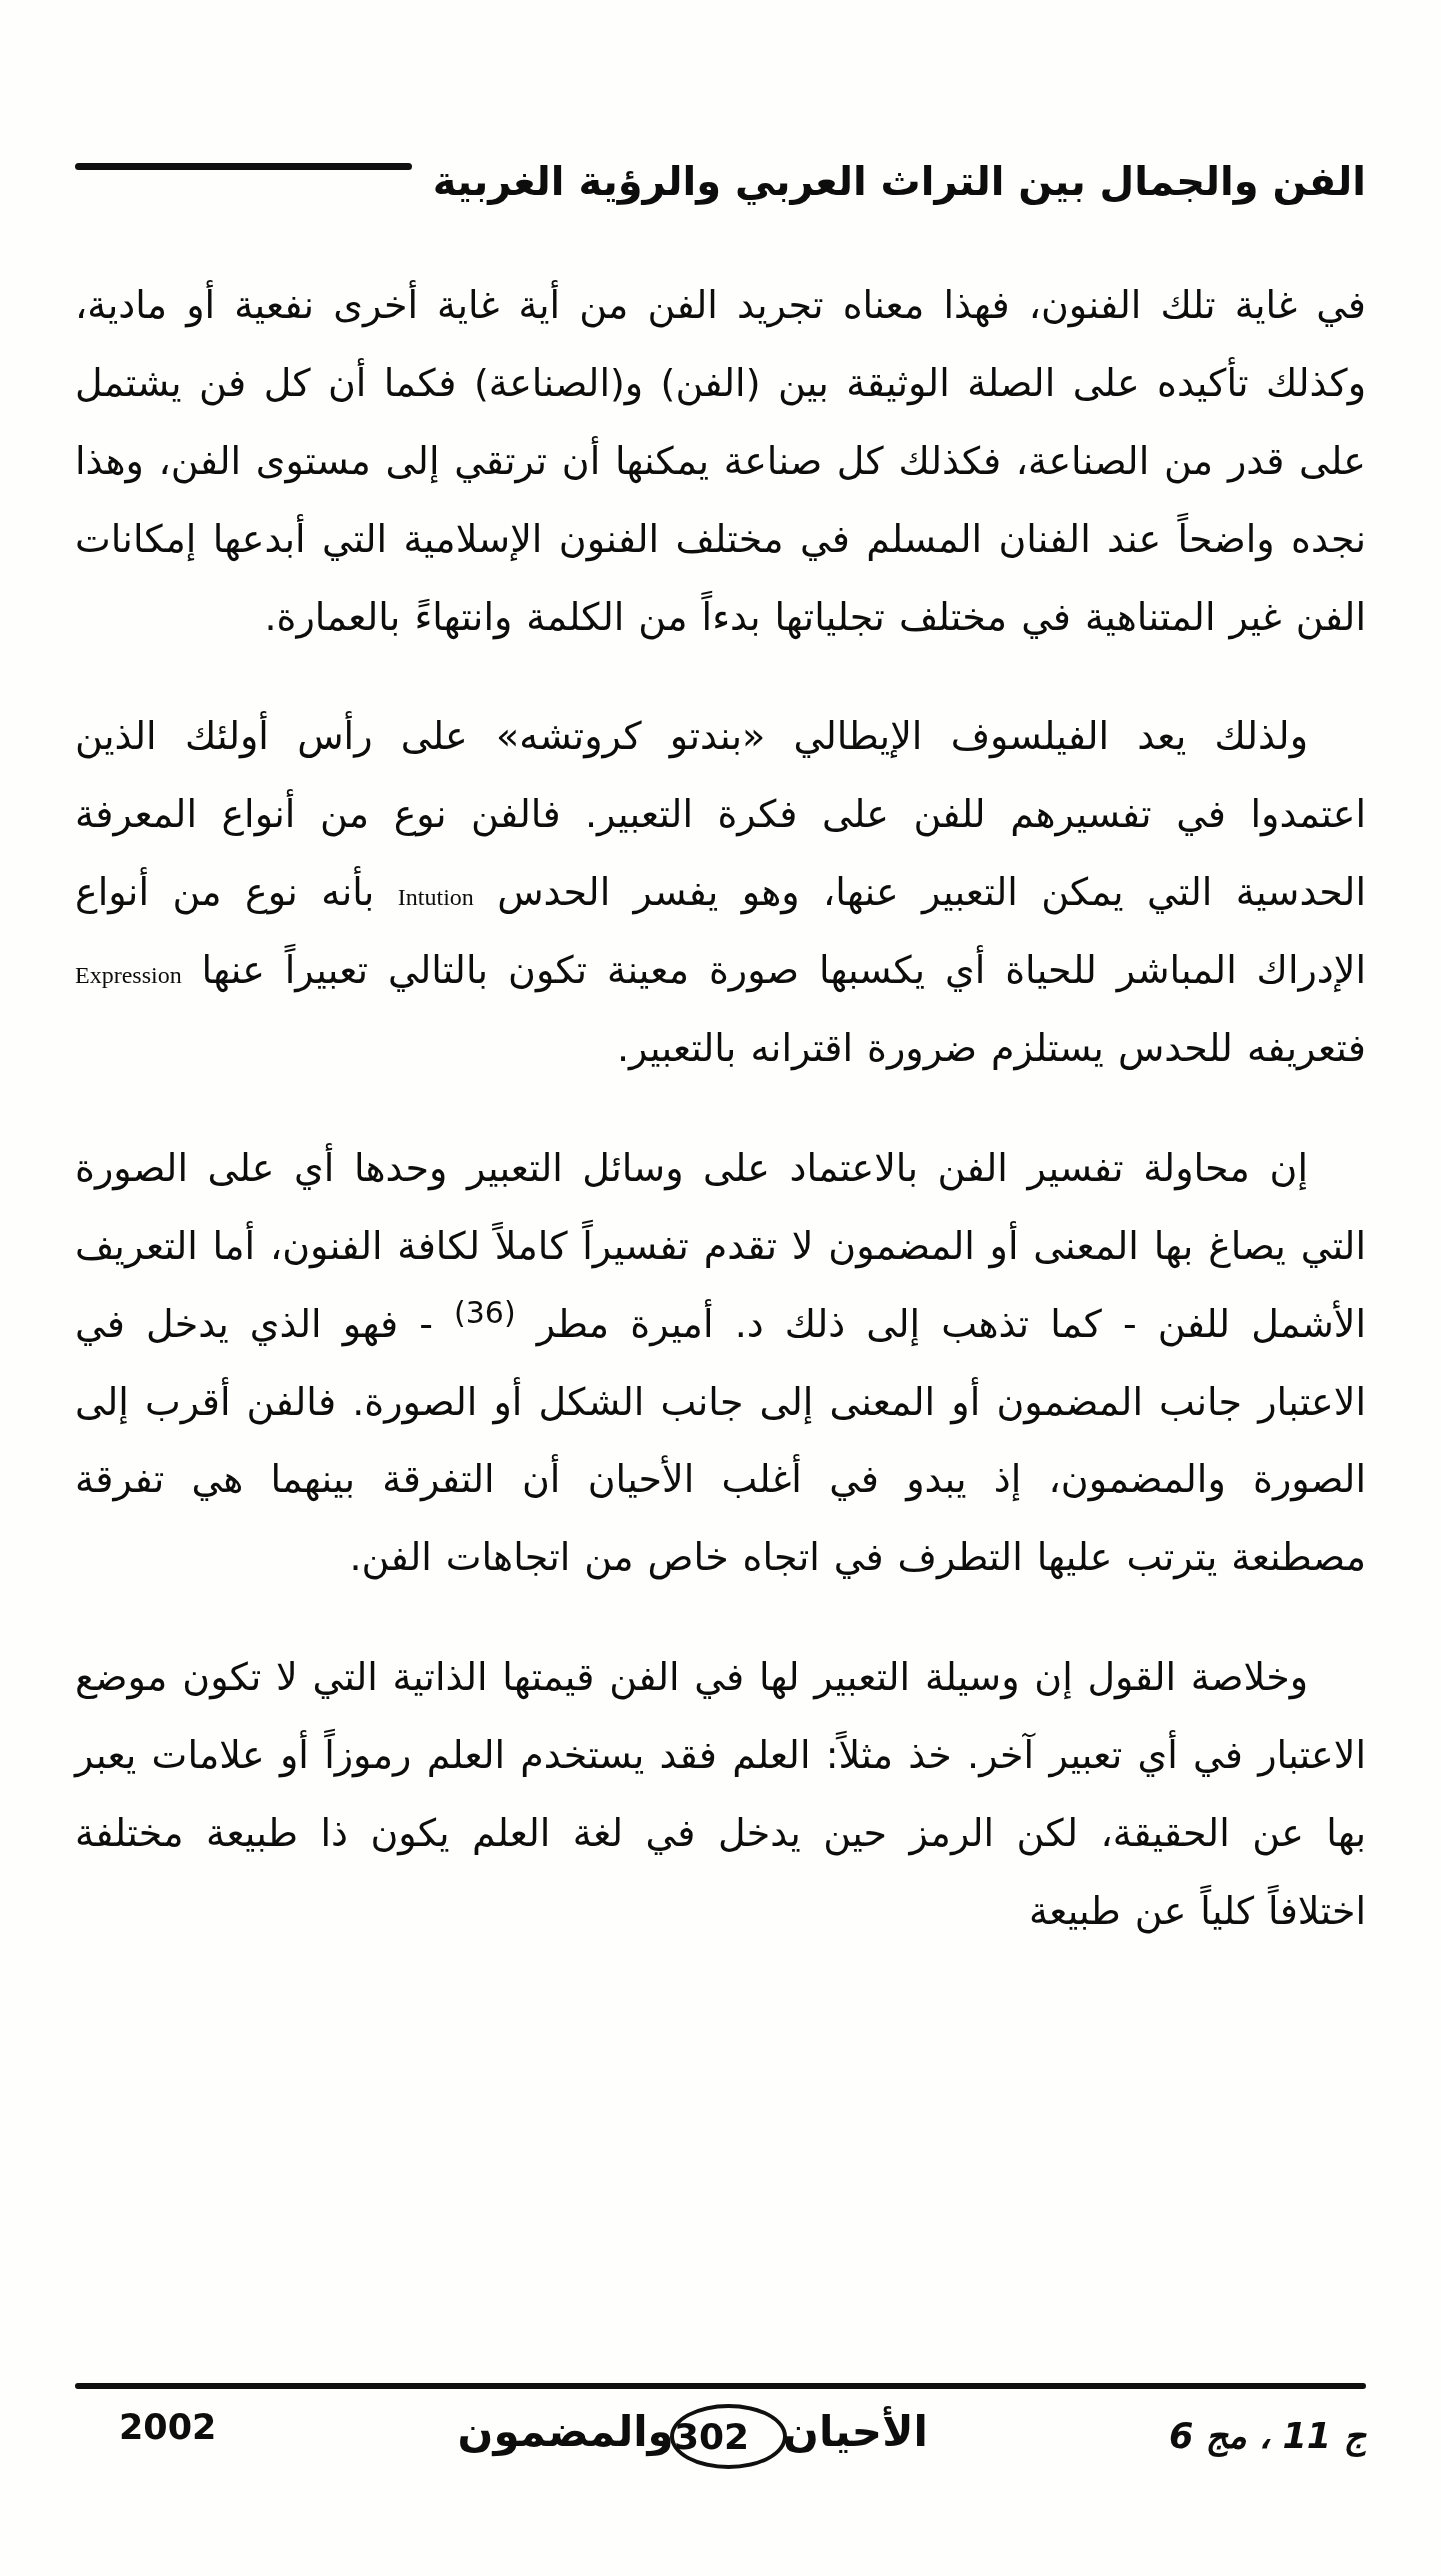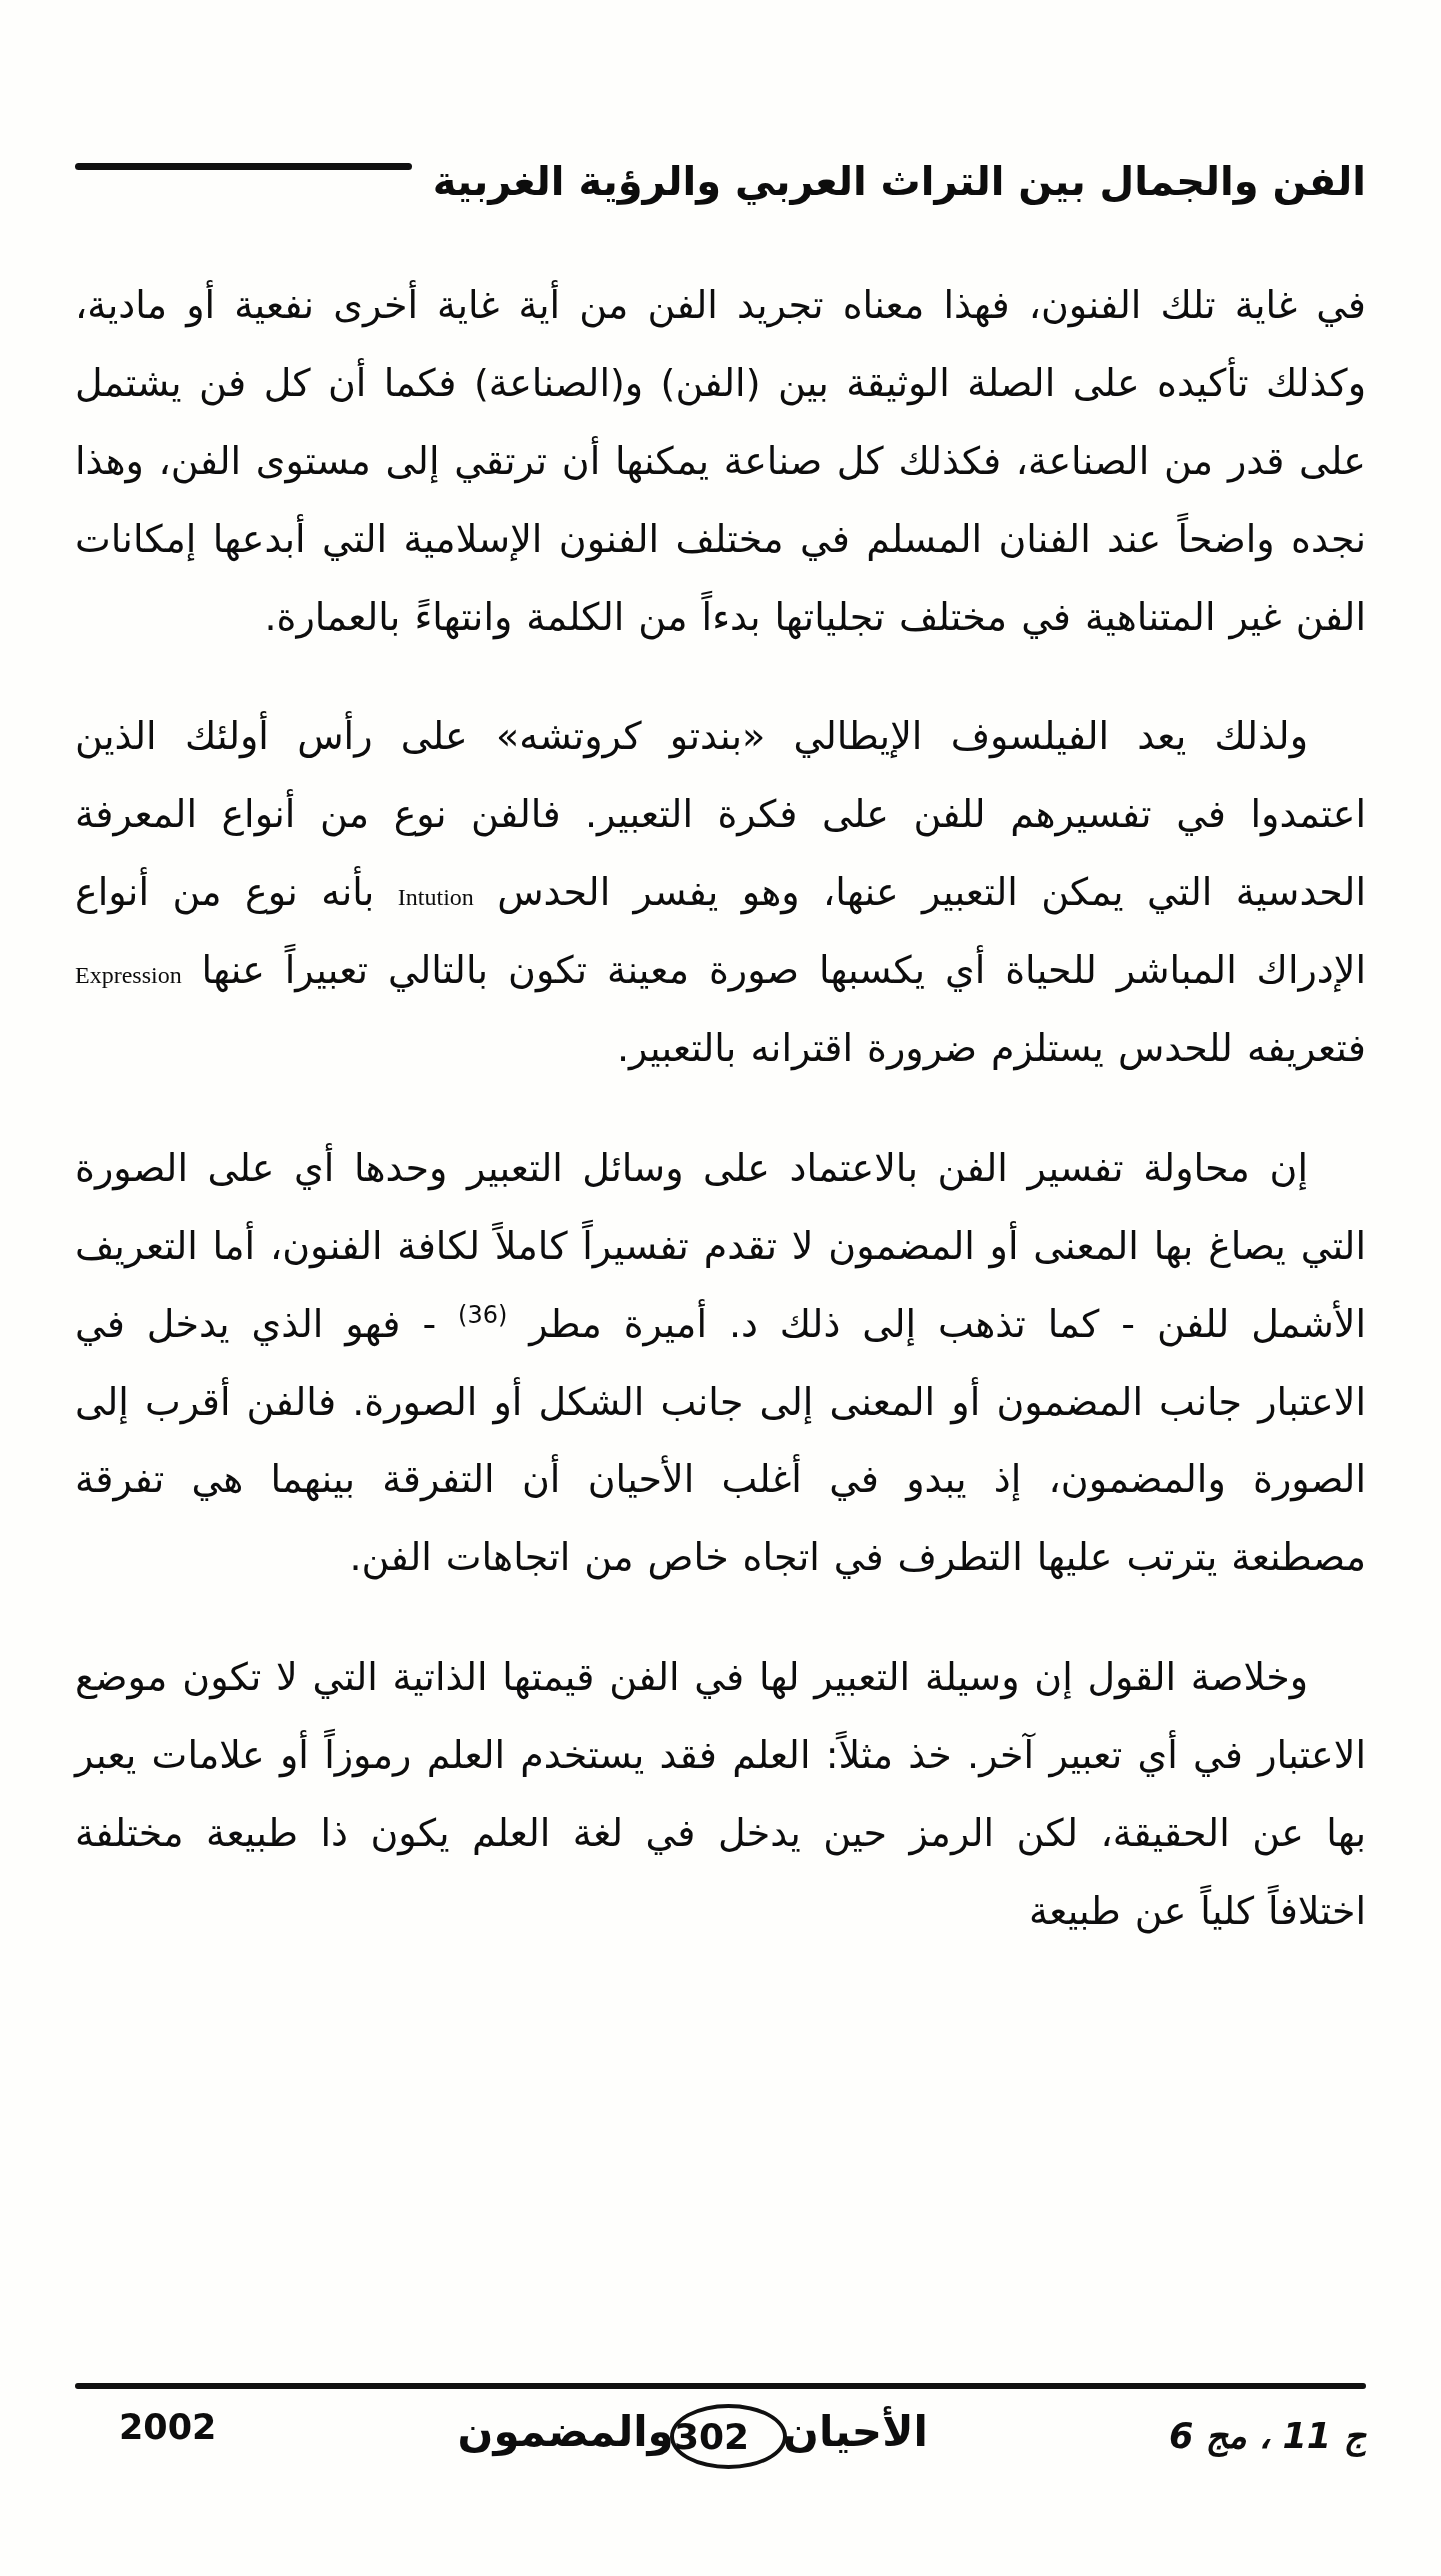--- a/index.html
+++ b/index.html
@@ -48,21 +48,21 @@
   }
   .para {
     font-size: 38px;
     line-height: 2.05;
     text-align: justify;
     margin-bottom: 42px;
     word-spacing: 1.9px;
   }
   .para.indent { text-indent: 58px; }
   .para sup {
-    font-size: 24px;
+    font-size: 30px;
     vertical-align: super;
     line-height: 0;
   }
   .latin {
     font-family: "Liberation Serif", serif;
     font-size: 24px;
     unicode-bidi: embed;
   }
 
   

